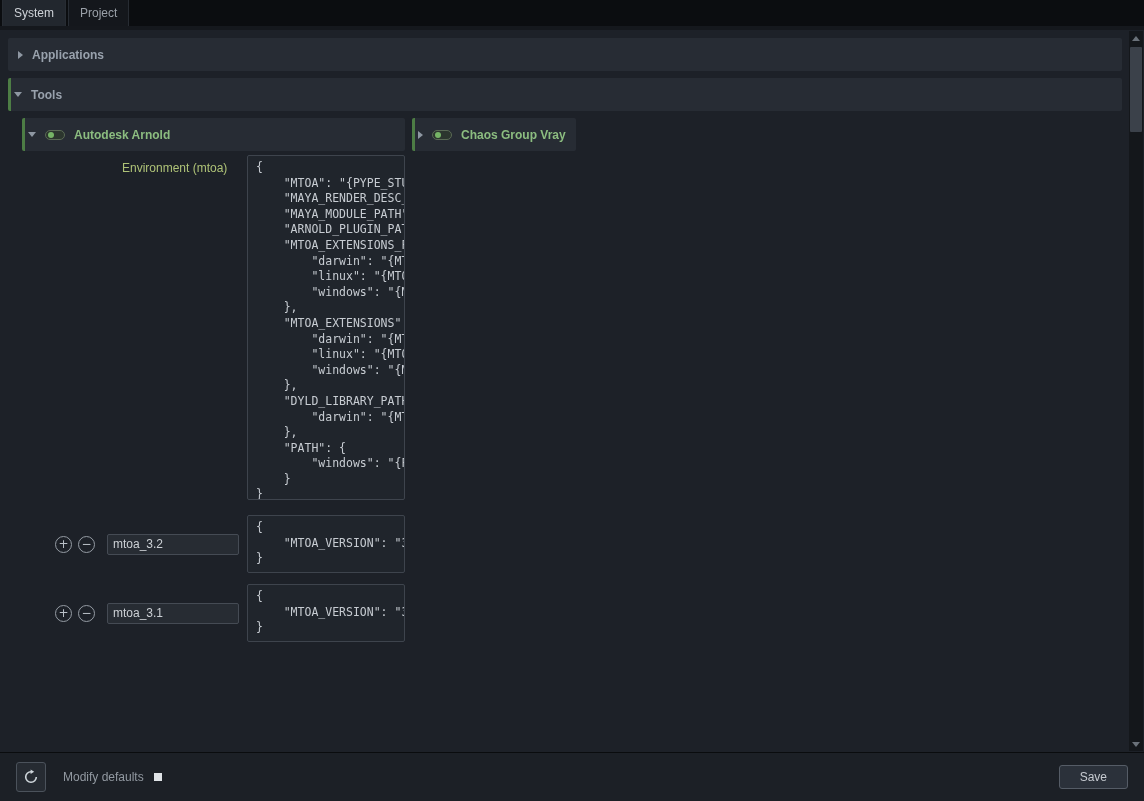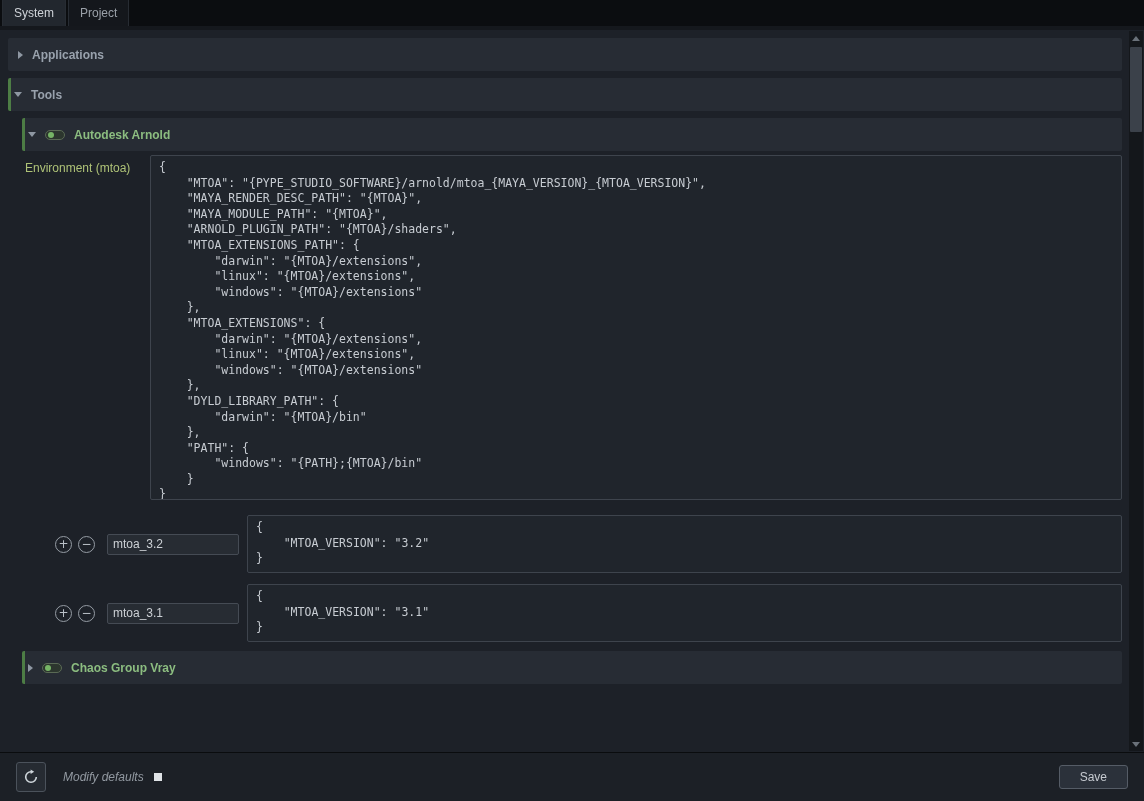--- a/index.html
+++ b/index.html
@@ -35,22 +35,22 @@
   .first-cut { margin-top:-22px; }
 
   .chev { width:0; height:0; flex:0 0 auto; }
   .chev-right { border-top:4px solid transparent; border-bottom:4px solid transparent; border-left:5px solid #8e97a2; }
   .chev-down  { border-left:4px solid transparent; border-right:4px solid transparent; border-top:5px solid #8e97a2; }
 
   .toggle { position:relative; width:20px; height:10px; border-radius:5px;
     background:#2c362e; border:1px solid #5a6a55; flex:0 0 auto; }
   .toggle .knob { position:absolute; left:2px; top:1px; width:6px; height:6px; border-radius:50%; background:#76b566; }
 
-  .tools-body { padding:7px 0 0 14px; display:flex; flex-direction:column; gap:7px; }
-  .arnold-body { padding:4px 0 2px 0; display:flex; flex-direction:column; }
+  .tools-body { padding:7px 0 0 14px; display:flex; flex-direction:row; gap:7px; }
+  .arnold-body { padding:4px 0 2px 0; display:flex; flex-direction:column;align-items:flex-end; }
 
   .env-row { display:flex; align-items:flex-start; }
   .env-label { width:128px; flex:0 0 auto; padding:6px 6px 0 3px; font-size:12px; color:#aec277; }
 
   textarea.code {
     flex:1; background:#20252c; border:1px solid #3e444d; border-radius:2px;
     color:#c7ccd2; font-family:"DejaVu Sans Mono", monospace; font-size:11.5px;
     line-height:15.6px; padding:4px 8px; resize:none; overflow:hidden; white-space:pre;
   }
   .env-row textarea.code { height:345px; }
@@ -72,21 +72,21 @@
 
   
   .footer {
     position:absolute; left:0; right:0; bottom:0; height:49px; background:#1c2026;
     border-top:1px solid #0a0c0e; display:flex; align-items:center; padding:0 16px;
   }
   .refresh-btn {
     width:30px; height:30px; background:#262b32; border:1px solid #4b525b; border-radius:3px;
     display:flex; align-items:center; justify-content:center; cursor:pointer;
   }
-  .modify-label { margin-left:17px; font-size:12px; color:#9299a1;font-style:italic; }
+  .modify-label { margin-left:17px; font-size:12px; color:#9299a1; }
   .mini-square { width:8px; height:8px; background:#dfe3e6; margin-left:10px; cursor:pointer; }
   .save-btn {
     margin-left:auto; background:#2b313a; border:1px solid #555c66; border-radius:3px;
     color:#c6cad0; font-size:12px; padding:4px 20px; cursor:pointer; font-family:"Liberation Sans", sans-serif;
   }
 
   
   .vscroll {
     position:absolute; top:31px; right:1px; bottom:50px; width:14px; background:#14171b;
     display:flex; flex-direction:column;

